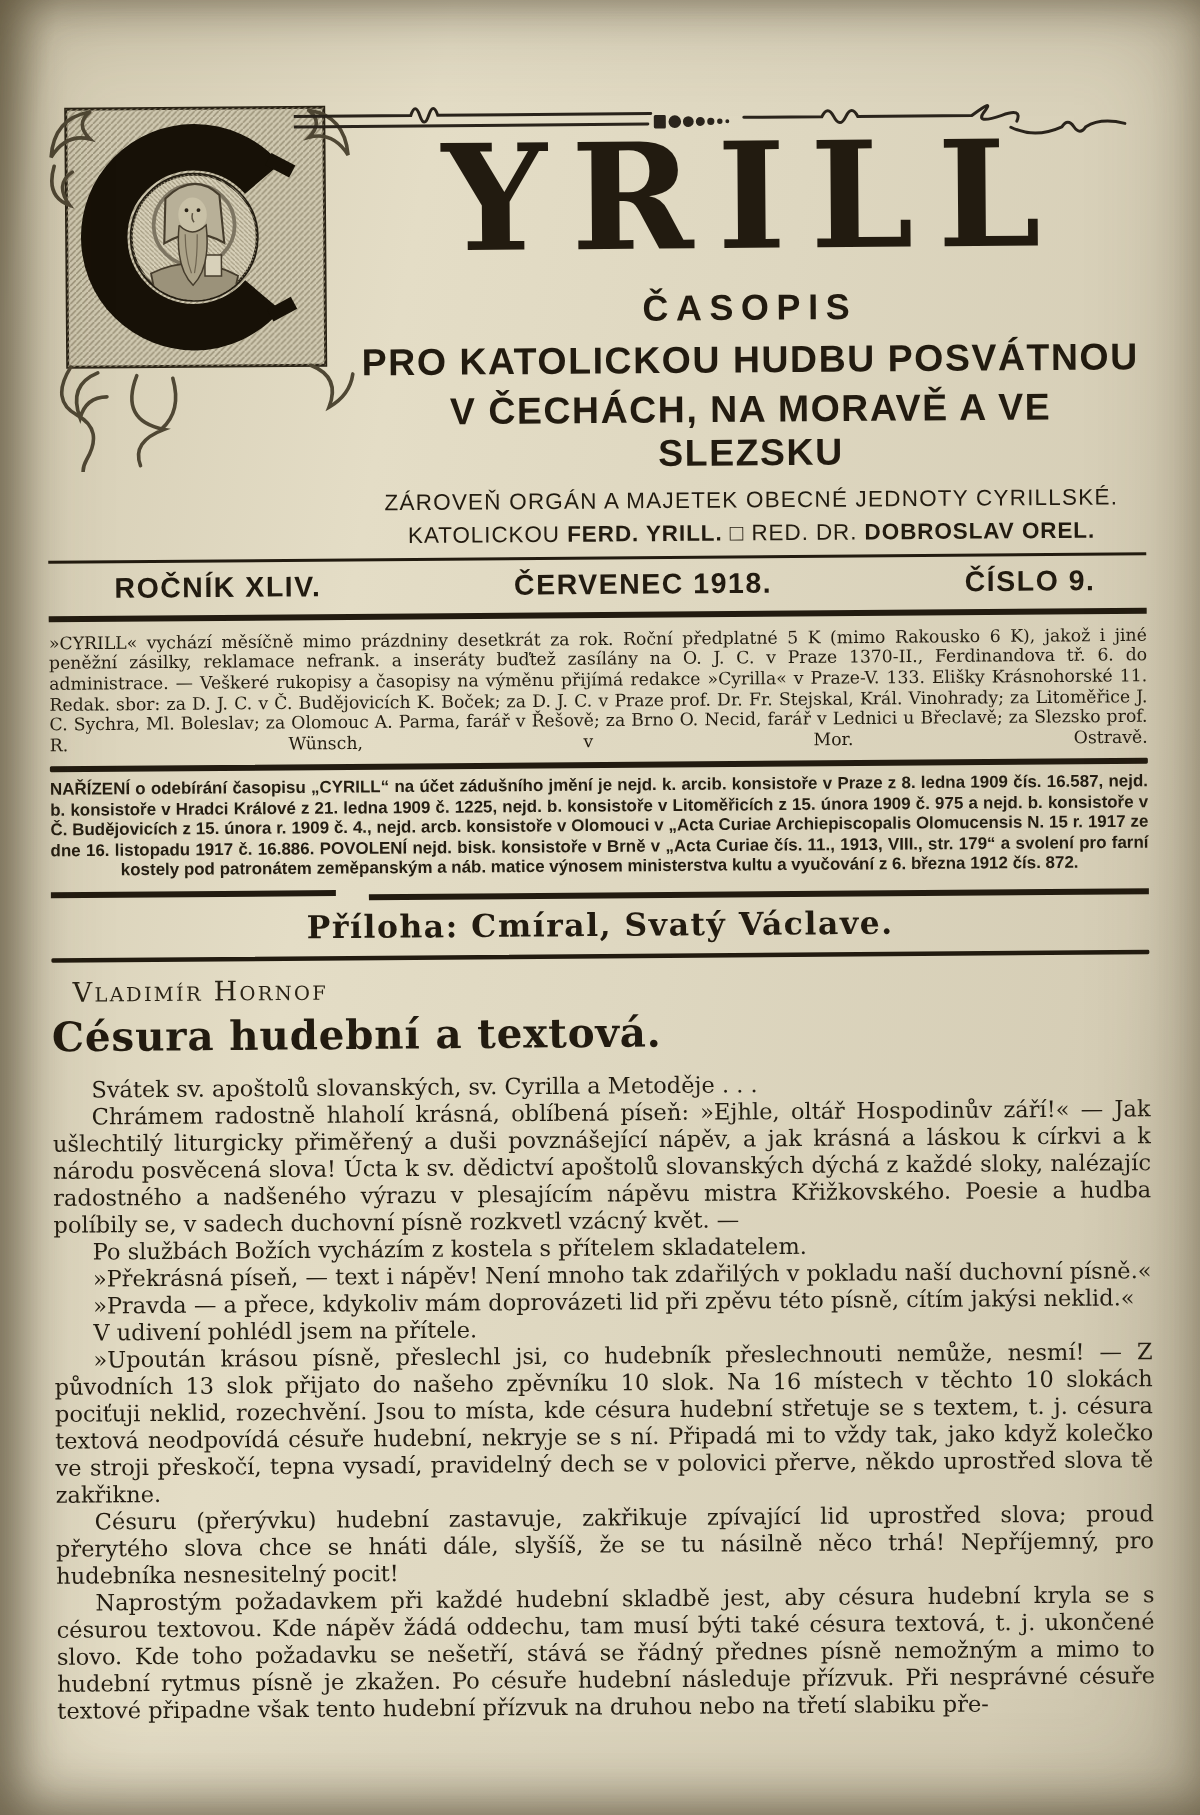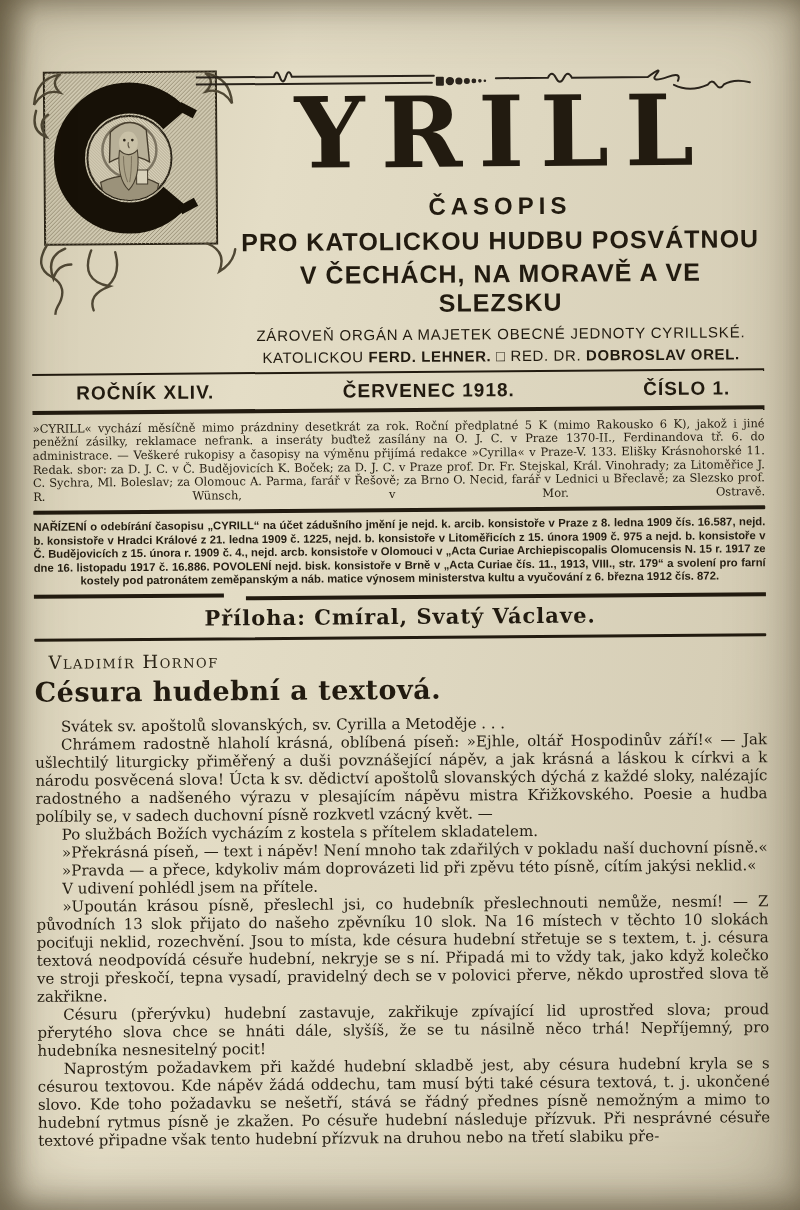--- a/index.html
+++ b/index.html
@@ -156,32 +156,32 @@
         </g>
       </svg>
 
       <div class="cyrill-title">YRILL</div>
       <div class="m1 sans">ČASOPIS</div>
       <div class="m2 sans">PRO KATOLICKOU HUDBU POSVÁTNOU</div>
       <div class="m3 sans">V ČECHÁCH, NA MORAVĚ A VE SLEZSKU</div>
       <div class="m4 sans">ZÁROVEŇ ORGÁN A MAJETEK OBECNÉ JEDNOTY CYRILLSKÉ.</div>
       <div class="m5 sans">
         <span>KATOLICKOU</span>
-        <span class="bold">FERD. LEHNER.</span>
+        <span class="bold">FERD. YRILL.</span>
         <span>□</span>
         <span>RED. DR.</span>
         <span class="bold">DOBROSLAV OREL.</span>
       </div>
     </div>
   </div>
 
   <div class="vol-row">
     <span>ROČNÍK XLIV.</span>
     <span>ČERVENEC 1918.</span>
-    <span>ČÍSLO 1.</span>
+    <span>ČÍSLO 9.</span>
   </div>
 
   <p class="imprint1">»CYRILL« vychází měsíčně mimo prázdniny desetkrát za rok. Roční předplatné 5 K (mimo Rakousko 6 K), jakož i jiné peněžní zásilky, reklamace nefrank. a inseráty buďtež zasílány na O. J. C. v Praze 1370-II., Ferdinandova tř. 6. do administrace. — Veškeré rukopisy a časopisy na výměnu přijímá redakce »Cyrilla« v Praze-V. 133. Elišky Krásnohorské 11. Redak. sbor: za D. J. C. v Č. Budějovicích K. Boček; za D. J. C. v Praze prof. Dr. Fr. Stejskal, Král. Vinohrady; za Litoměřice J. C. Sychra, Ml. Boleslav; za Olomouc A. Parma, farář v Řešově; za Brno O. Necid, farář v Lednici u Břeclavě; za Slezsko prof. R. Wünsch, v Mor. Ostravě.</p>
 
   <div class="rule r1"></div>
 
   <p class="imprint2">NAŘÍZENÍ o odebírání časopisu „CYRILL“ na účet zádušního jmění je nejd. k. arcib. konsistoře v Praze z 8. ledna 1909 čís. 16.587, nejd. b. konsistoře v Hradci Králové z 21. ledna 1909 č. 1225, nejd. b. konsistoře v Litoměřicích z 15. února 1909 č. 975 a nejd. b. konsistoře v Č. Budějovicích z 15. února r. 1909 č. 4., nejd. arcb. konsistoře v Olomouci v „Acta Curiae Archiepiscopalis Olomucensis N. 15 r. 1917 ze dne 16. listopadu 1917 č. 16.886. POVOLENÍ nejd. bisk. konsistoře v Brně v „Acta Curiae čís. 11., 1913, VIII., str. 179“ a svolení pro farní kostely pod patronátem zeměpanským a náb. matice výnosem ministerstva kultu a vyučování z 6. března 1912 čís. 872.</p>
 
   <div class="broken-rule">
     <div class="seg1"></div>

